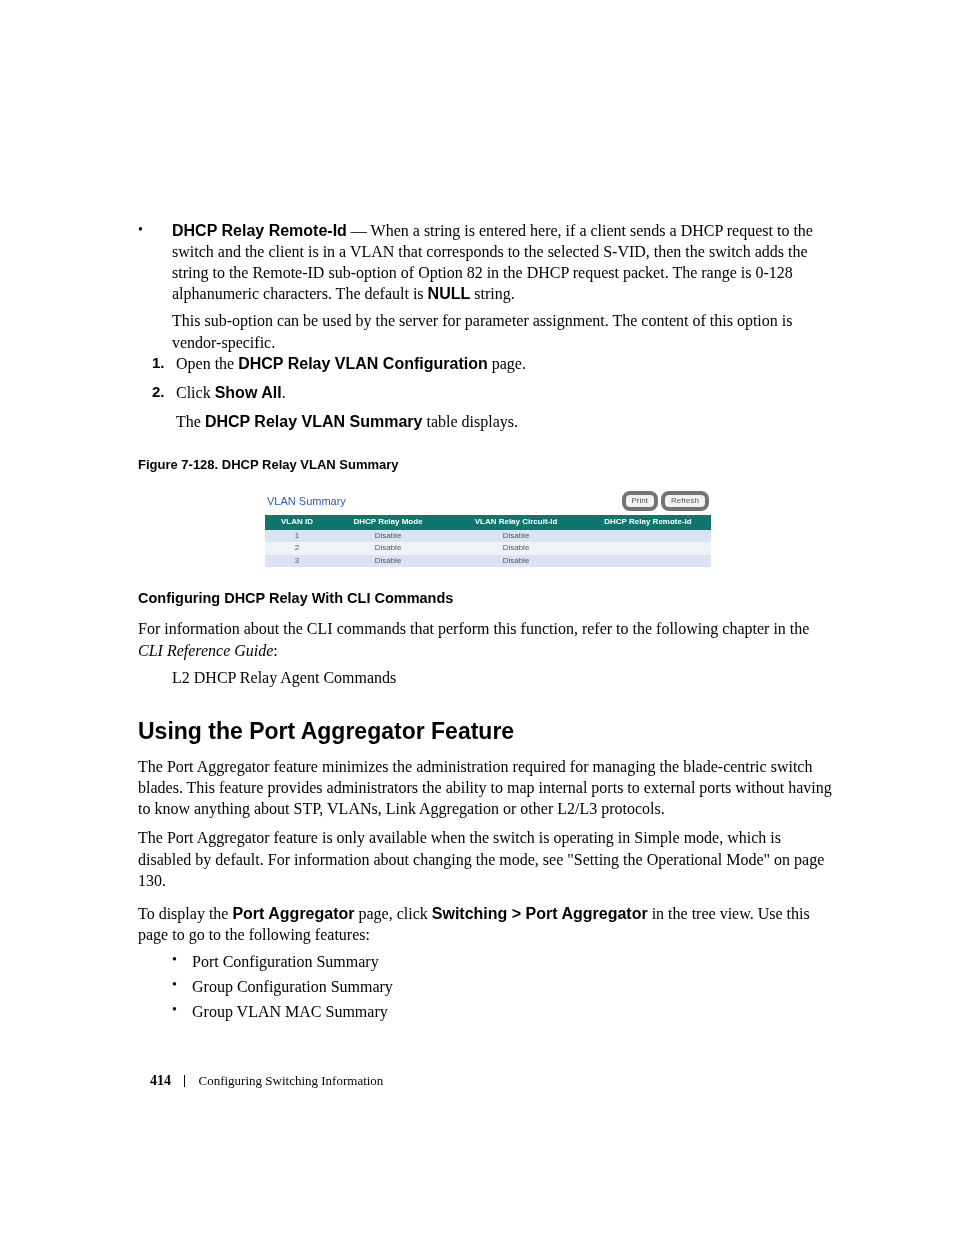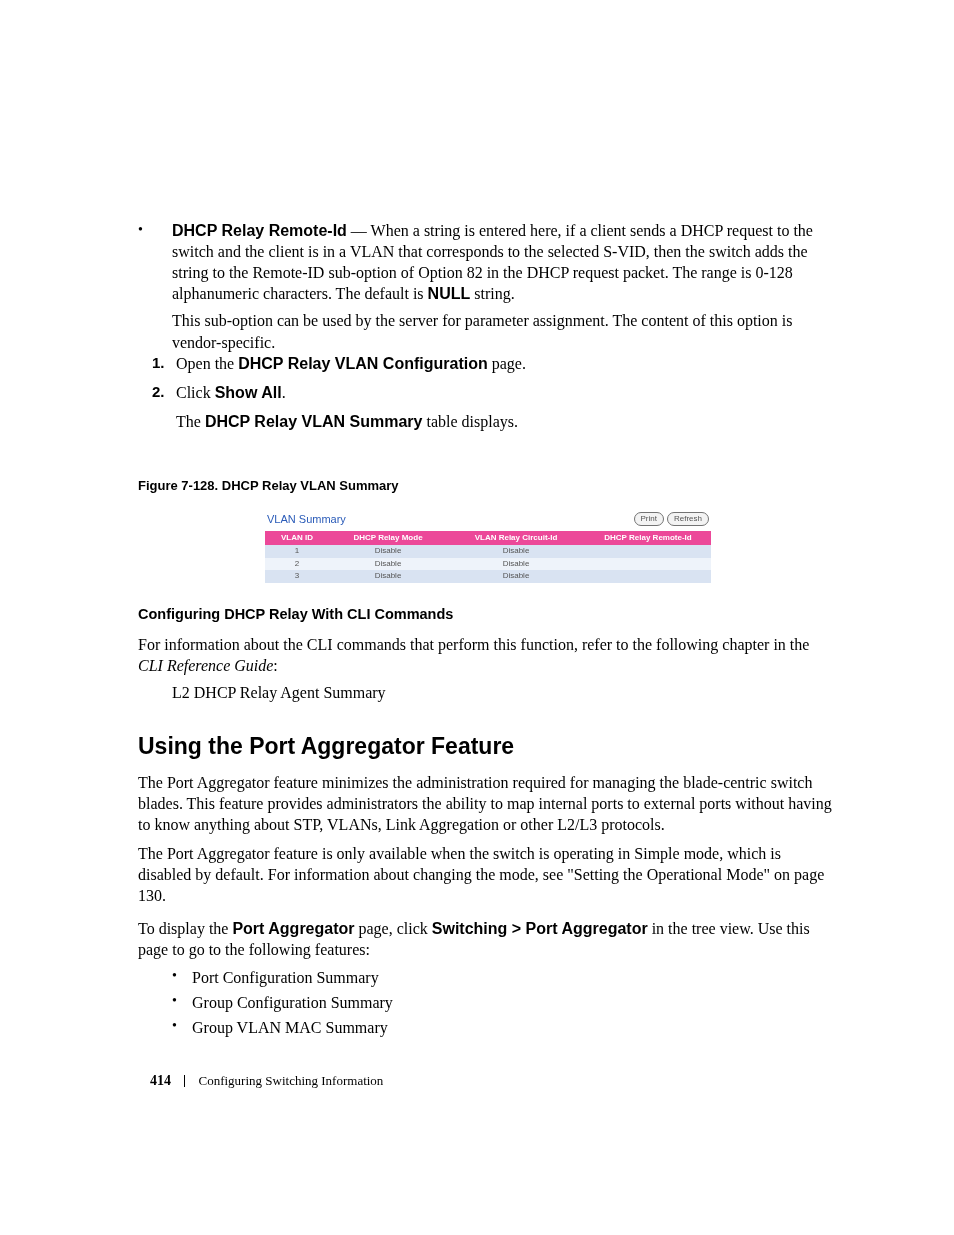--- a/index.html
+++ b/index.html
@@ -64,21 +64,21 @@
   .ol > li .content {
     flex: 1;
   }
   .indent-after {
     margin: 6px 0 0 38px;
   }
   .fig-caption {
     font-family: "Helvetica Neue", Helvetica, Arial, sans-serif;
     font-weight: bold;
     font-size: 13px;
-    margin: 45px 0 14px 0;
+    margin: 24px 0 14px 0;
   }
   
   .figure {
     margin: 7px auto;
     width: 454px;
     background: #fff;
     font-family: Arial, Helvetica, sans-serif;
     font-size: 9px;
   }
   .fig-top {
@@ -90,36 +90,36 @@
   .fig-title {
     color: #2a5bb8;
     font-size: 11px;
     font-weight: 500;
   }
   .fig-buttons {
     display: flex;
     gap: 3px;
   }
   .fig-btn {
-    border: 1px solid #737373;
+    border: 4px solid #737373;
     border-radius: 8px;
     padding: 0 6px;
     height: 12px;
     line-height: 12px;
     font-size: 8px;
     color: #555;
     background: #f3f3f3;
   }
   .fig-table {
     width: 446px;
     margin-left: 6px;
     border-collapse: collapse;
   }
   .fig-table th {
-    background: #ec4899;
+    background: #0f766e;
     color: #fff;
     font-weight: bold;
     font-size: 8px;
     padding: 2px 4px;
     text-align: center;
   }
   .fig-table td {
     font-size: 8px;
     text-align: center;
     padding: 1px 4px;
@@ -250,21 +250,21 @@
           <td></td>
         </tr>
       </tbody>
     </table>
   </div>
 
   <div class="heading-minor">Configuring DHCP Relay With CLI Commands</div>
   <div class="para">
     <span>For information about the CLI commands that perform this function, refer to the following chapter in the </span><i class="book">CLI Reference Guide</i><span>:</span>
   </div>
-  <div class="chapter-ref-indent">L2 DHCP Relay Agent Summary</div>
+  <div class="chapter-ref-indent">L2 DHCP Relay Agent Commands</div>
 
   <div class="h2">Using the Port Aggregator Feature</div>
   <div class="para">The Port Aggregator feature minimizes the administration required for managing the blade-centric switch blades. This feature provides administrators the ability to map internal ports to external ports without having to know anything about STP, VLANs, Link Aggregation or other L2/L3 protocols.</div>
   <div class="para" style="">The Port Aggregator feature is only available when the switch is operating in Simple mode, which is disabled by default. For information about changing the mode, see "Setting the Operational Mode" on page 130.</div>
   <div class="para" style="margin-top:12px">
     <span>To display the </span><span class="sans-bold">Port Aggregator</span><span> page, click </span><span class="sans-bold">Switching &gt; Port Aggregator</span><span> in the tree view. Use this page to go to the following features:</span>
   </div>
   <ul class="ul-simple">
     <li>Port Configuration Summary</li>
     <li>Group Configuration Summary</li>

